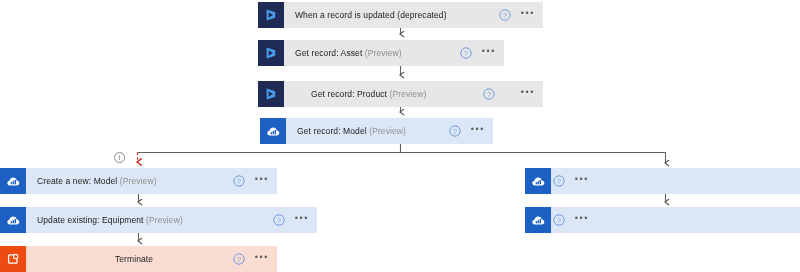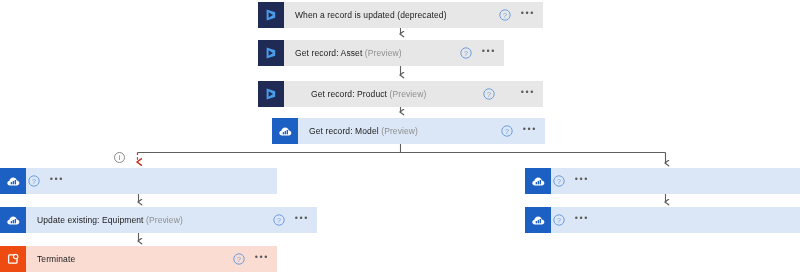--- a/index.html
+++ b/index.html
@@ -212,21 +212,21 @@
     </div>
     <div class="card-help">
       <svg width="12" height="12" viewBox="0 0 12 12">
         <circle cx="6" cy="6" r="5.2" fill="none" stroke="#6f9ede" stroke-width="1"></circle>
         <text x="6" y="8.7" font-size="7" font-family="Liberation Sans, sans-serif" text-anchor="middle" fill="#6f9ede">?</text>
       </svg>
     </div>
     <div class="card-more">•••</div>
   </div>
 
-  <div class="card tint-blue" style="left:272px; top:118px; width:273px;align-items:flex-end;">
+  <div class="card tint-blue" style="left:260px; top:118px; width:233px;align-items:flex-end;">
     <div class="card-icon ic-blue">
       <svg width="15" height="15" viewBox="0 0 16 16">
         <path d="M4.2 12.2 C2.5 12.2 1.4 11.0 1.4 9.6 C1.4 8.3 2.4 7.2 3.7 7.1
                  C4.0 5.2 5.6 3.8 7.6 3.8 C9.5 3.8 11.1 5.1 11.5 6.9
                  C13.0 7.0 14.2 8.2 14.2 9.6 C14.2 11.0 13.0 12.2 11.5 12.2 Z" fill="#ffffff"></path>
         <rect x="5.0" y="8.6" width="1.5" height="2.4" fill="#1c60c4"></rect>
         <rect x="7.1" y="7.4" width="1.5" height="3.6" fill="#1c60c4"></rect>
         <rect x="9.2" y="6.4" width="1.5" height="4.6" fill="#1c60c4"></rect>
       </svg>
     </div>
@@ -247,20 +247,24 @@
     <div class="card-icon ic-blue">
       <svg width="15" height="15" viewBox="0 0 16 16">
         <path d="M4.2 12.2 C2.5 12.2 1.4 11.0 1.4 9.6 C1.4 8.3 2.4 7.2 3.7 7.1
                  C4.0 5.2 5.6 3.8 7.6 3.8 C9.5 3.8 11.1 5.1 11.5 6.9
                  C13.0 7.0 14.2 8.2 14.2 9.6 C14.2 11.0 13.0 12.2 11.5 12.2 Z" fill="#ffffff"></path>
         <rect x="5.0" y="8.6" width="1.5" height="2.4" fill="#1c60c4"></rect>
         <rect x="7.1" y="7.4" width="1.5" height="3.6" fill="#1c60c4"></rect>
         <rect x="9.2" y="6.4" width="1.5" height="4.6" fill="#1c60c4"></rect>
       </svg>
     </div>
+    <div class="card-label">
+      <span>Create a new: Model</span>
+      <span class="preview">(Preview)</span>
+    </div>
     <div class="card-help">
       <svg width="12" height="12" viewBox="0 0 12 12">
         <circle cx="6" cy="6" r="5.2" fill="none" stroke="#6f9ede" stroke-width="1"></circle>
         <text x="6" y="8.7" font-size="7" font-family="Liberation Sans, sans-serif" text-anchor="middle" fill="#6f9ede">?</text>
       </svg>
     </div>
     <div class="card-more">•••</div>
   </div>
 
   <div class="card tint-blue" style="left:0px; top:207px; width:317px;">
@@ -280,21 +284,21 @@
     </div>
     <div class="card-help">
       <svg width="12" height="12" viewBox="0 0 12 12">
         <circle cx="6" cy="6" r="5.2" fill="none" stroke="#6f9ede" stroke-width="1"></circle>
         <text x="6" y="8.7" font-size="7" font-family="Liberation Sans, sans-serif" text-anchor="middle" fill="#6f9ede">?</text>
       </svg>
     </div>
     <div class="card-more">•••</div>
   </div>
 
-  <div class="card tint-red" style="left:0px; top:246px; width:277px;">
+  <div class="card tint-red" style="left:0px; top:246px; width:277px;text-align:center;">
     <div class="card-icon ic-orange">
       <svg width="14" height="14" viewBox="0 0 14 14">
         <rect x="2.6" y="2.8" width="8.4" height="8.4" rx="0.9" fill="none" stroke="#ffffff" stroke-width="1.3"></rect>
         <circle cx="9.7" cy="4.6" r="2.2" fill="#ed4b11" stroke="#ffffff" stroke-width="1.1"></circle>
       </svg>
     </div>
     <div class="card-label">
       <span>Terminate</span>
     </div>
     <div class="card-help">

